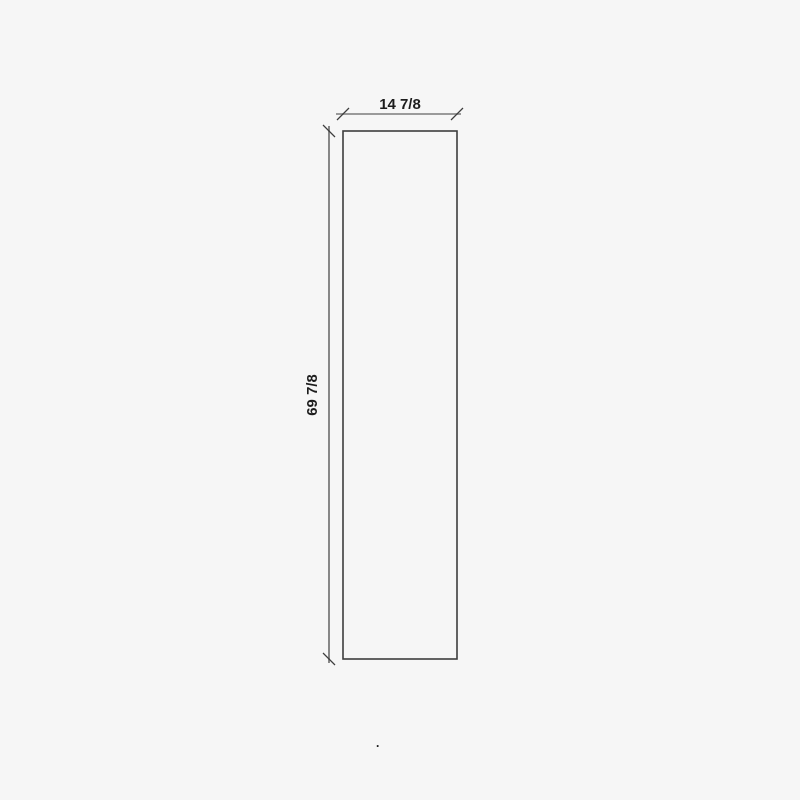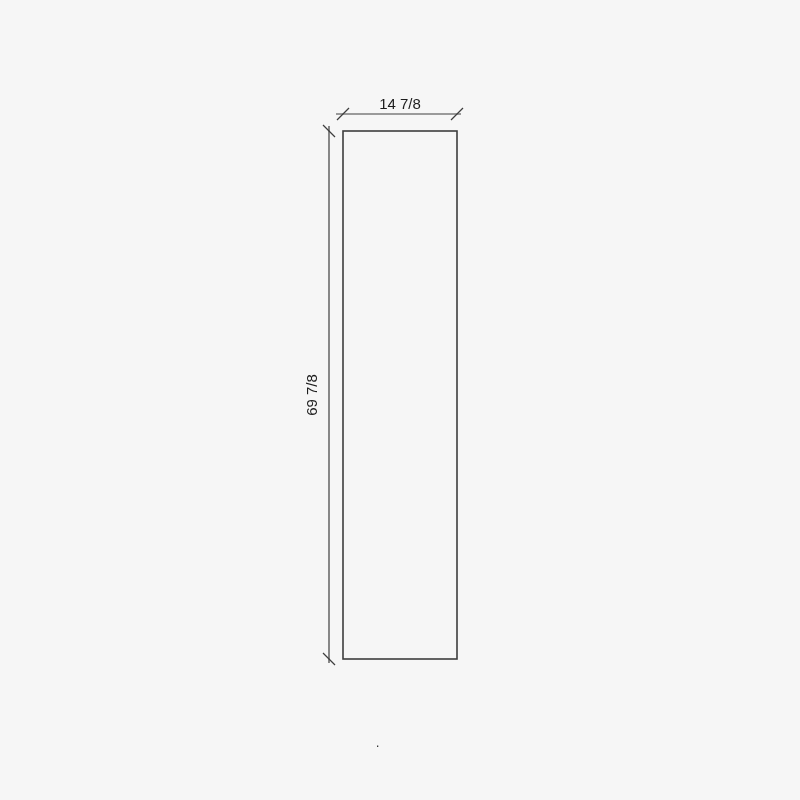--- a/index.html
+++ b/index.html
@@ -9,20 +9,21 @@
     width: 800px;
     height: 800px;
     background: #f6f6f6;
     font-family: "Liberation Sans", sans-serif;
     overflow: hidden;
   }
   .canvas {
     position: relative;
     width: 800px;
     height: 800px;
+    font-weight: bold;
   }
   svg { display: block; }
   .outline {
     fill: none;
     stroke: #3e3e3e;
     stroke-width: 1.6;
   }
   .dim-line {
     stroke: #3e3e3e;
     stroke-width: 1.2;

